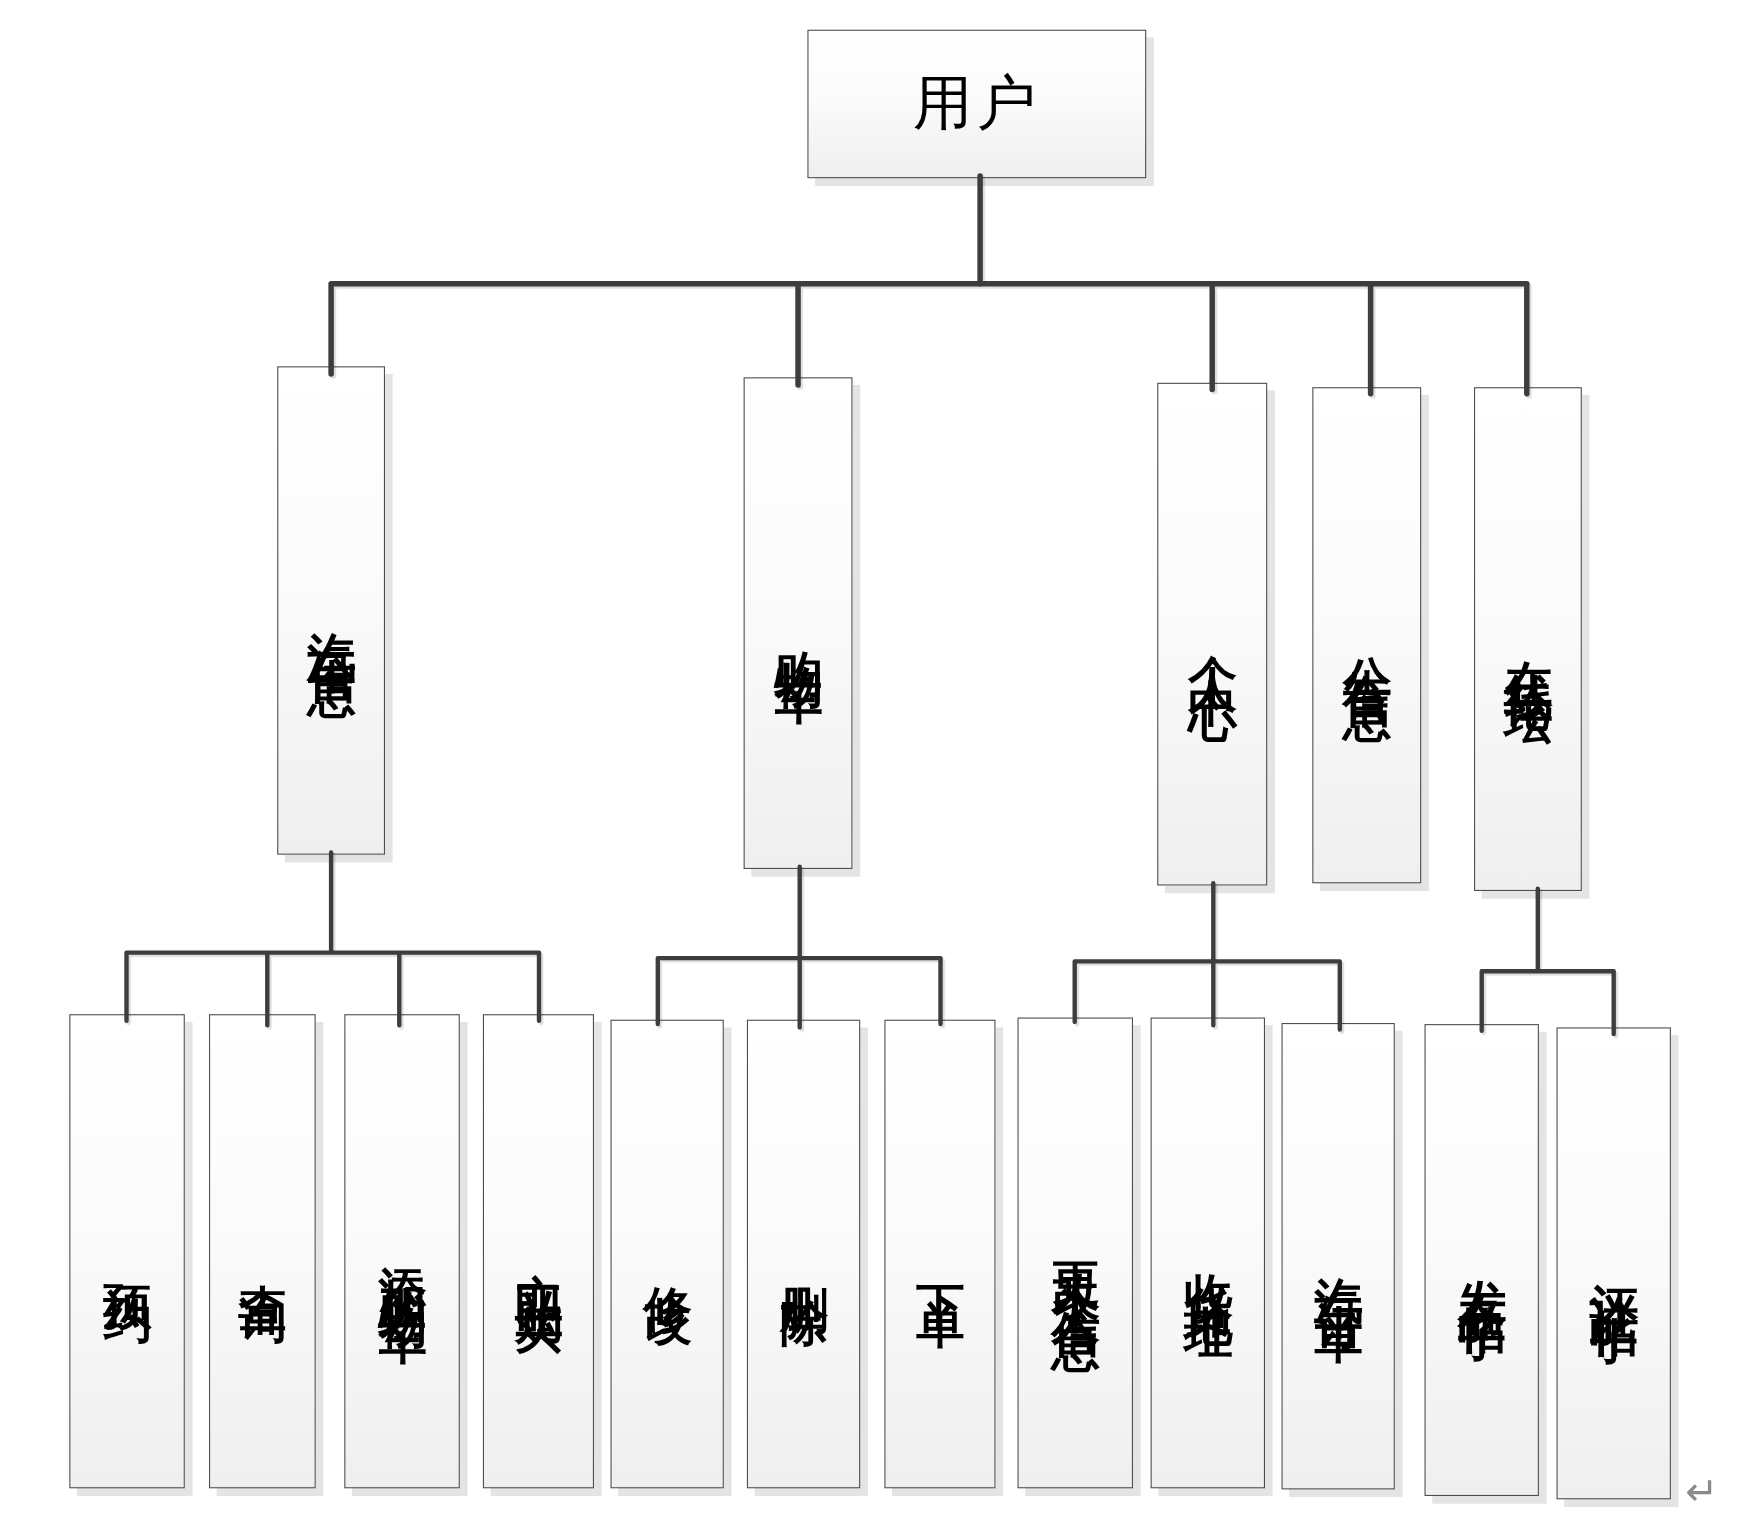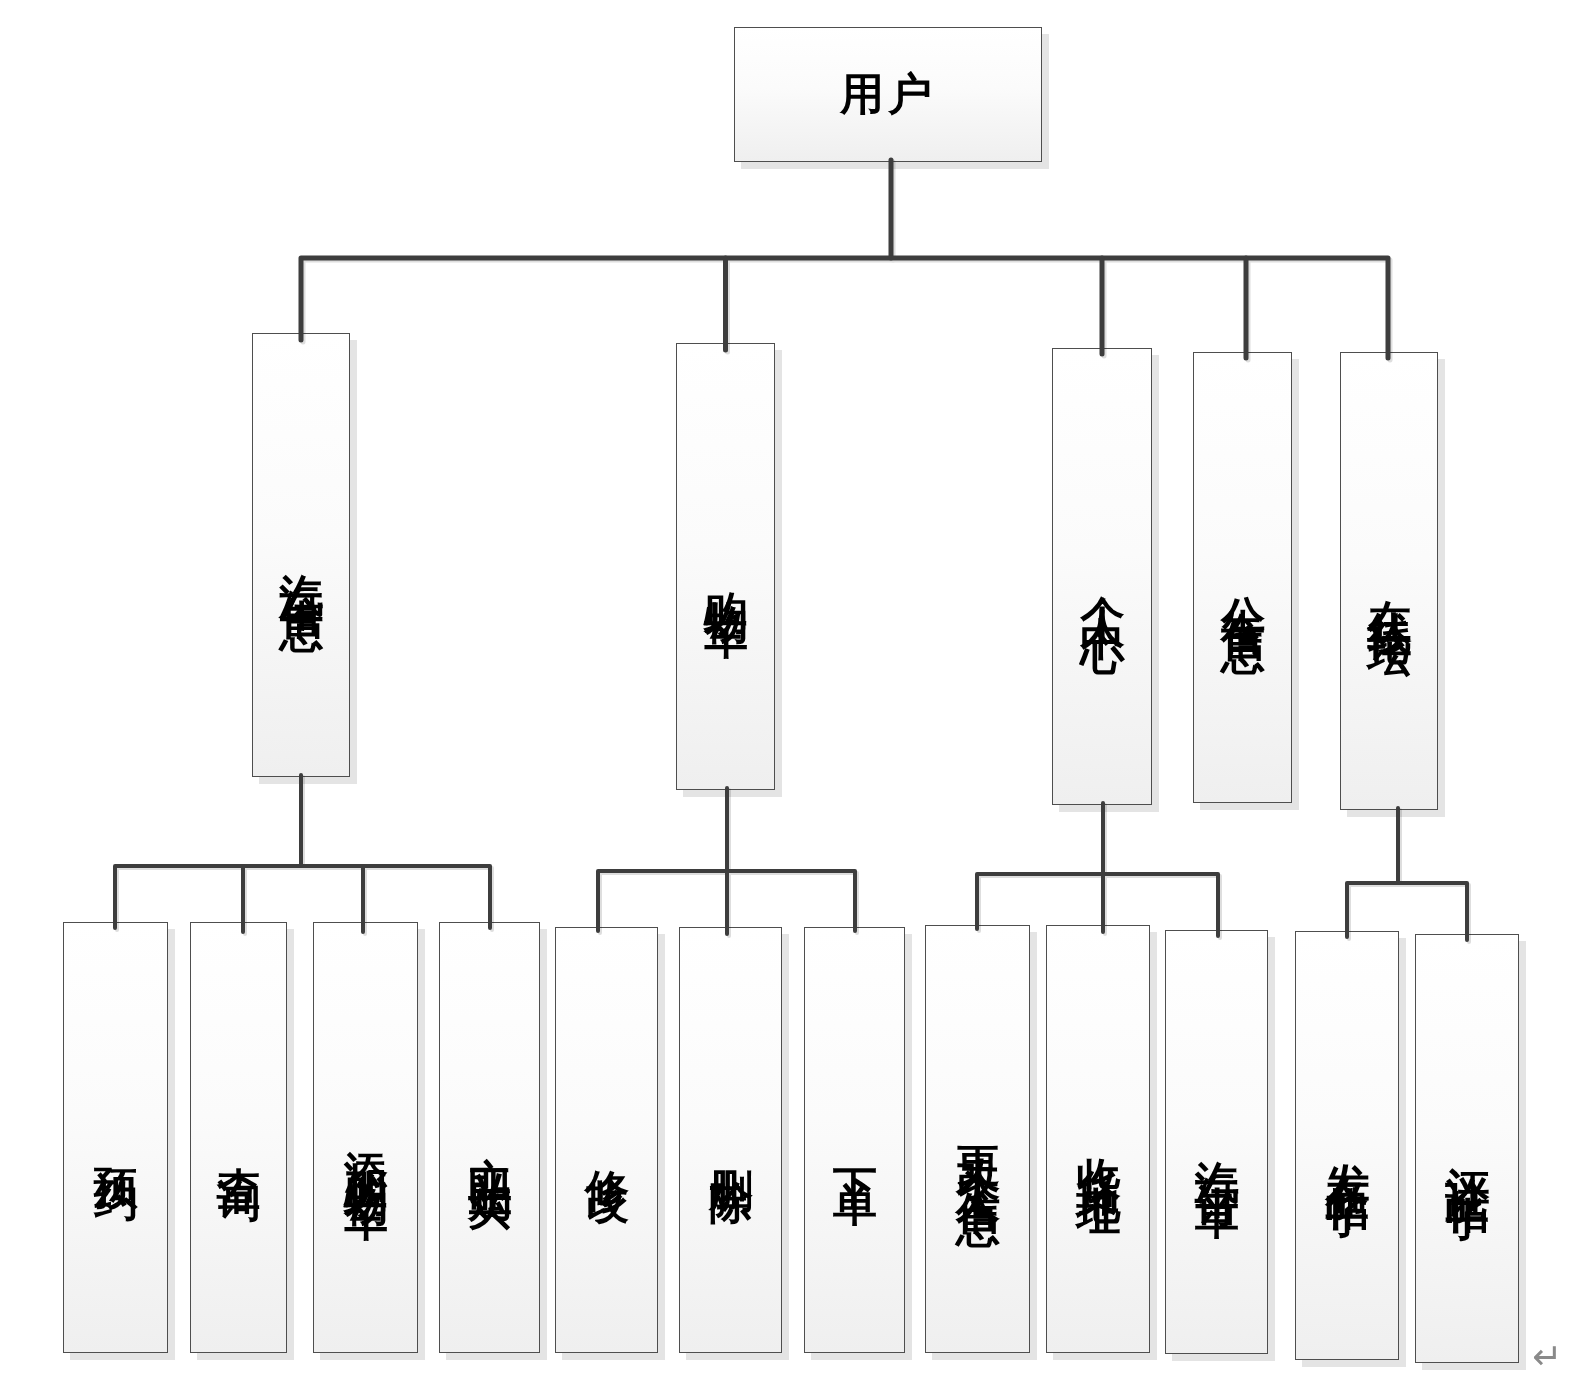--- a/index.html
+++ b/index.html
@@ -40,22 +40,22 @@
     text-orientation: upright;
     font-size: 44px;
     font-weight: 600;
     letter-spacing: 11px;
     margin-bottom: -11px;
     line-height: 1;
     color: var(--text-color);
     white-space: nowrap;
   }
   .hlabel {
-    font-size: 44px;
-    font-weight: 700;
+    font-size: 54px;
+    font-weight: 400;
     letter-spacing: 4px;
     color: var(--text-color);
     white-space: nowrap;
   }
   #connectors {
     position: absolute;
     left: 0; top: 0;
     z-index: 3;
     pointer-events: none;
     filter: drop-shadow(2px 2px 0 rgba(0,0,0,0.13));

